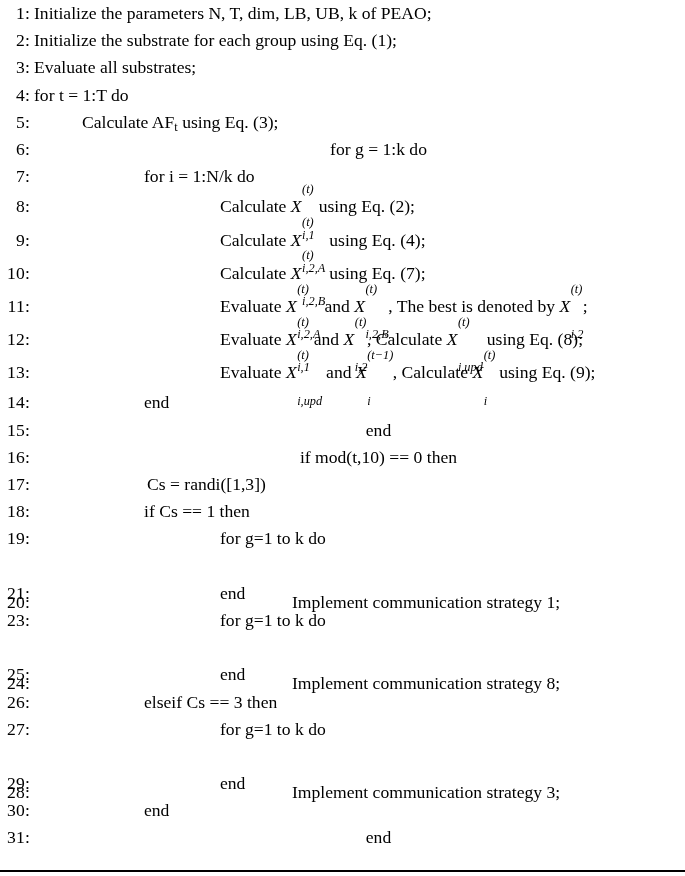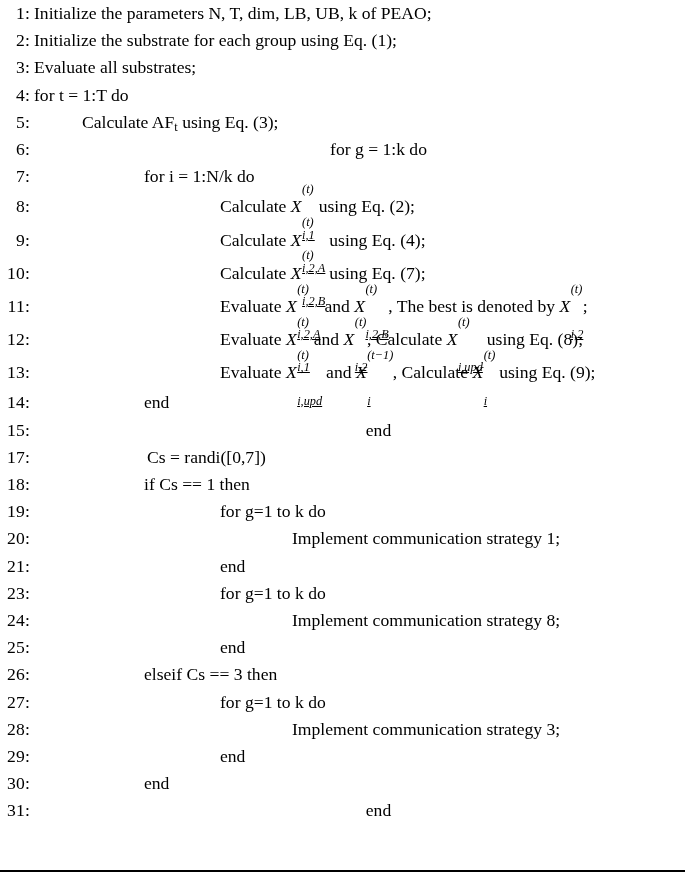--- a/index.html
+++ b/index.html
@@ -51,21 +51,21 @@
     white-space: nowrap;
   }
 
   
   .ind-0 { padding-left: 0px; }
   .ind-1 { padding-left: 38px; text-align: center; }
   .ind-1b { padding-left: 48px; }
   .ind-2 { padding-left: 110px; }
   .ind-2b { padding-left: 113px; }
   .ind-3 { padding-left: 186px; }
-  .ind-4 { padding-left: 258px; }
+  .ind-4 { padding-left: 258px; margin-top: 36px; }
 
   .kw { font-weight: normal; }
 
   
   .mvar {
     font-style: italic;
     position: relative;
     display: inline-block;
     white-space: nowrap;
   }
@@ -86,21 +86,20 @@
     font-style: italic;
     white-space: nowrap;
   }
   .sub {
     position: absolute;
     left: 0.5px;
     top: 0.52em;
     font-size: 0.70em;
     font-style: italic;
     white-space: nowrap;
-    text-decoration: underline;
   }
   .spacer-sup { visibility: hidden; font-size: 0.70em; }
 
   .subtext {
     font-size: 0.70em;
     vertical-align: -0.28em;
     font-style: normal;
   }
 
   .bottom-rule {
@@ -185,24 +184,28 @@
   <div class="algo-line">
     <span class="line-no">14:</span>
     <span class="line-body ind-2"><span class="kw">end</span></span>
   </div>
 
   <div class="algo-line">
     <span class="line-no">15:</span>
     <span class="line-body ind-1"><span class="kw">end</span></span>
   </div>
 
+  <div class="algo-line">
+    <span class="line-no">16:</span>
+    <span class="line-body ind-1"><span class="kw">if</span> <span>mod(t,10) == 0</span> <span class="kw">then</span></span>
+  </div>
 
   <div class="algo-line">
     <span class="line-no">17:</span>
-    <span class="line-body ind-2b"><span>Cs = randi([0,7])</span></span>
+    <span class="line-body ind-2b"><span>Cs = randi([1,3])</span></span>
   </div>
 
   <div class="algo-line">
     <span class="line-no">18:</span>
     <span class="line-body ind-2"><span class="kw">if</span> <span>Cs == 1</span> <span class="kw">then</span></span>
   </div>
 
   <div class="algo-line">
     <span class="line-no">19:</span>
     <span class="line-body ind-3"><span class="kw">for</span> <span>g=1</span> <span class="kw">to</span> <span>k</span> <span class="kw">do</span></span>

